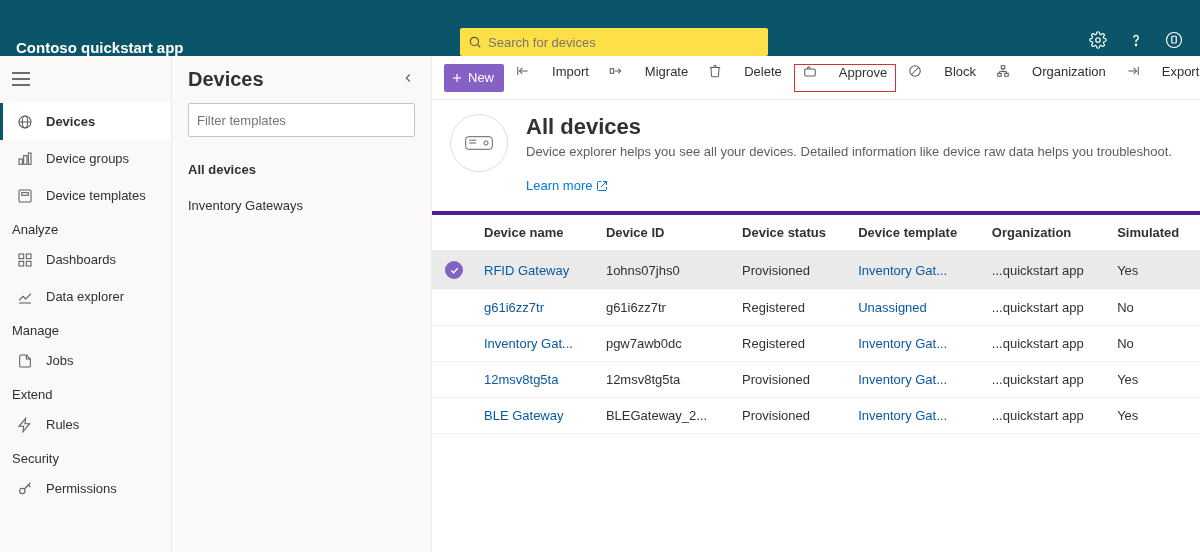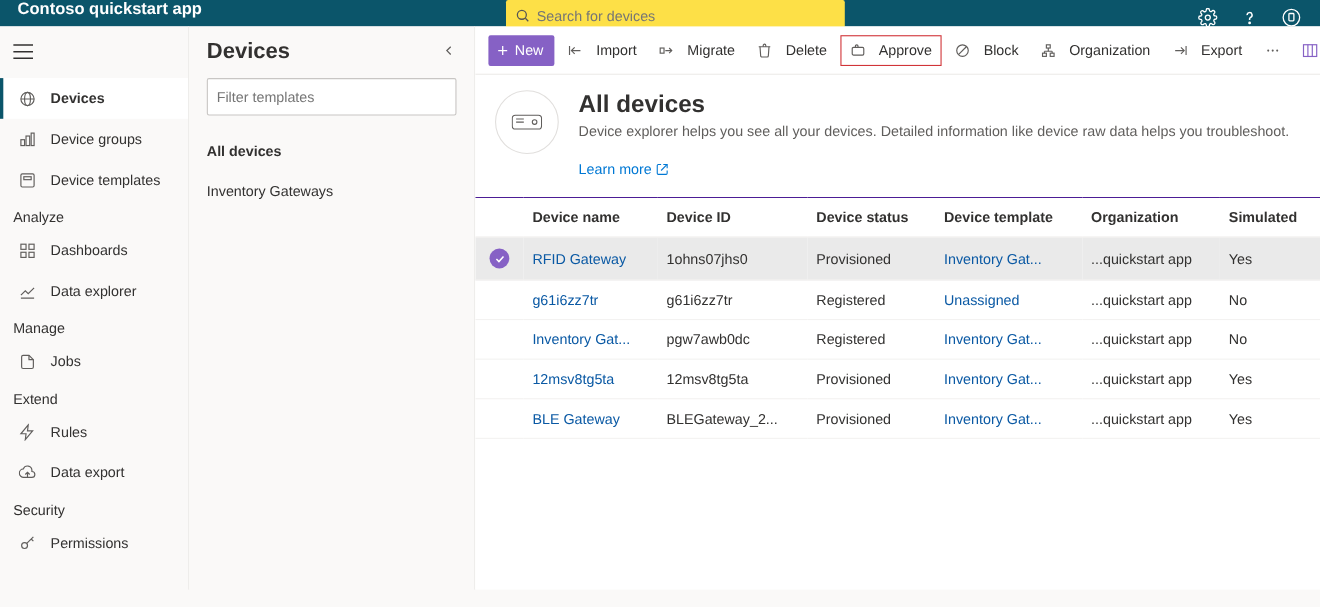--- a/index.html
+++ b/index.html
@@ -1,19 +1,19 @@
 <!DOCTYPE html>
 <html><head>
 <meta charset="utf-8">
 <style>
   * { box-sizing: border-box; margin: 0; padding: 0; font-family: "Segoe UI", -apple-system, sans-serif; }
   body { width: 1200px; height: 552px; overflow: hidden; background: #faf9f8; color: #323130; font-size: 14px; }
 
   
-  .topbar { height: 24px; background: #0b556a; color: #fff; display: flex; align-items: flex-start; padding: 0 10px 12px 16px; }
+  .topbar { height: 56px; background: #0b556a; color: #fff; display: flex; align-items: flex-end; padding: 0 10px 0 16px; }
   .app-title { font-size: 15px; font-weight: 600; flex: 0 0 444px; }
   .search-wrap { flex: 0 0 308px; height: 28px; background: #fde047; border-radius: 2px; display: flex; align-items: center; padding: 0 8px; color: #555; }
   .search-wrap svg { flex: none; }
   .search-wrap input { border: none; background: transparent; outline: none; flex: 1; font-size: 13px; color: #323130; margin-left: 6px; }
   .topbar-spacer { flex: 1; }
   .topbar-icons { display: flex; gap: 6px; }
   .topbar-icon-btn { width: 32px; height: 32px; display: flex; align-items: center; justify-content: center; cursor: pointer; color: #fff; }
 
   
   .shell { display: flex; height: calc(100% - 40px); }
@@ -32,38 +32,38 @@
   .secondary-title { font-size: 20px; font-weight: 600; }
   .secondary-head svg { cursor: pointer; }
   .filter-input { width: 100%; height: 30px; border: 1px solid #c8c6c4; border-radius: 2px; padding: 16px 8px; font-size: 13px; outline: none; margin-bottom: 14px; color:#323130; }
   .sec-item { height: 36px; display: flex; align-items: center; font-size: 13px; cursor: pointer; }
   .sec-item.bold { font-weight: 600; }
 
   
   .main { flex: 1; background: #fff; display: flex; flex-direction: column; overflow: hidden; }
   .toolbar { height: 44px; display: flex; align-items: center; padding: 0 12px; gap: 4px; border-bottom: 1px solid #edebe9; }
   .btn-primary { height: 28px; background: #8661c5; color: #fff; border: none; border-radius: 2px; padding: 0 10px 0 6px; display: flex; align-items: center; gap: 4px; font-size: 13px; cursor: pointer; }
-  .btn-cmd { height: 28px; background: transparent; border: none; padding: 0 8px; display: flex; align-items: center; gap: 12px; font-size: 13px; color: #323130; cursor: pointer; }
+  .btn-cmd { height: 28px; background: transparent; border: none; padding: 0 8px; display: flex; gap: 22px; font-size: 13px; color: #323130; cursor: pointer; }
   .btn-cmd.highlighted { border: 1px solid #d13438; }
   .btn-cmd svg, .btn-primary svg { flex:none; }
   .toolbar-spacer { flex: 1; }
   .toolbar-right { display: flex; gap: 14px; }
   .toolbar-right-btn { width: 20px; height: 28px; display:flex; align-items:center; justify-content:center; cursor:pointer; color:#605e5c; }
 
   
   .hero { display: flex; gap: 18px; padding: 14px 20px 18px 18px; }
   .hero-icon { width: 58px; height: 58px; border: 1px solid #e1dfdd; border-radius: 50%; display:flex; align-items:center; justify-content:center; color:#605e5c; }
   .hero-title { font-size: 22px; font-weight: 600; margin-bottom: 4px; }
   .hero-sub { font-size: 13px; color: #605e5c; }
   .hero-link { color: #0078d4; font-size: 13px; cursor: pointer; display:inline-flex; align-items:center; gap:4px; margin-top:19px; }
 
   
   .grid { flex:1; overflow:hidden; }
   table { width: 100%; border-collapse: collapse; font-size: 13px; }
-  th { text-align: left; font-weight: 600; padding: 10px 8px; border-top: 1px solid #4c1d95; border-bottom: 1px solid #edebe9; color:#323130; }
+  th { text-align: left; font-weight: 600; padding: 10px 8px; border-top: 4px solid #4c1d95; border-bottom: 1px solid #edebe9; color:#323130; }
   td { padding: 10px 8px; border-bottom: 1px solid #f3f2f1; }
   th:first-child, td:first-child { width: 44px; text-align:center; }
   .link-cell { color: #0a59a4; cursor: pointer; }
   tr.selected { background: #eaeaea; }
   .check-badge { width:18px; height:18px; border-radius:50%; background:#8661c5; display:inline-flex; align-items:center; justify-content:center; }
   .check-badge svg { stroke:#fff; }
 </style>
 </head>
 <body>
 
@@ -174,30 +174,20 @@
     </div>
 
     <div class="nav-section">Extend</div>
     <div class="nav-item">
       <span class="nav-icon">
           <svg width="16" height="16" viewBox="0 0 24 24" fill="none" stroke="currentColor" stroke-width="1.6">
             <path d="M13 2 3 14h7l-1 8 10-12h-7z"></path>
           </svg>
         </span>
       <span>Rules</span>
-    </div>
-    <div class="nav-item">
-      <span class="nav-icon">
-          <svg width="16" height="16" viewBox="0 0 24 24" fill="none" stroke="currentColor" stroke-width="1.6">
-            <path d="M18 8a6 6 0 0 0-11.6-1.6A5 5 0 1 0 7 18h11a4 4 0 0 0 0-8z"></path>
-            <polyline points="9 14 12 11 15 14"></polyline>
-            <line x1="12" y1="11" x2="12" y2="18"></line>
-          </svg>
-        </span>
-      <span>Data export</span>
     </div>
 
     <div class="nav-section">Security</div>
     <div class="nav-item">
       <span class="nav-icon">
           <svg width="16" height="16" viewBox="0 0 24 24" fill="none" stroke="currentColor" stroke-width="1.6">
             <circle cx="8" cy="15" r="4"></circle>
             <path d="M11 12 20 3"></path>
             <path d="M17 6l3 3"></path>
           </svg>

